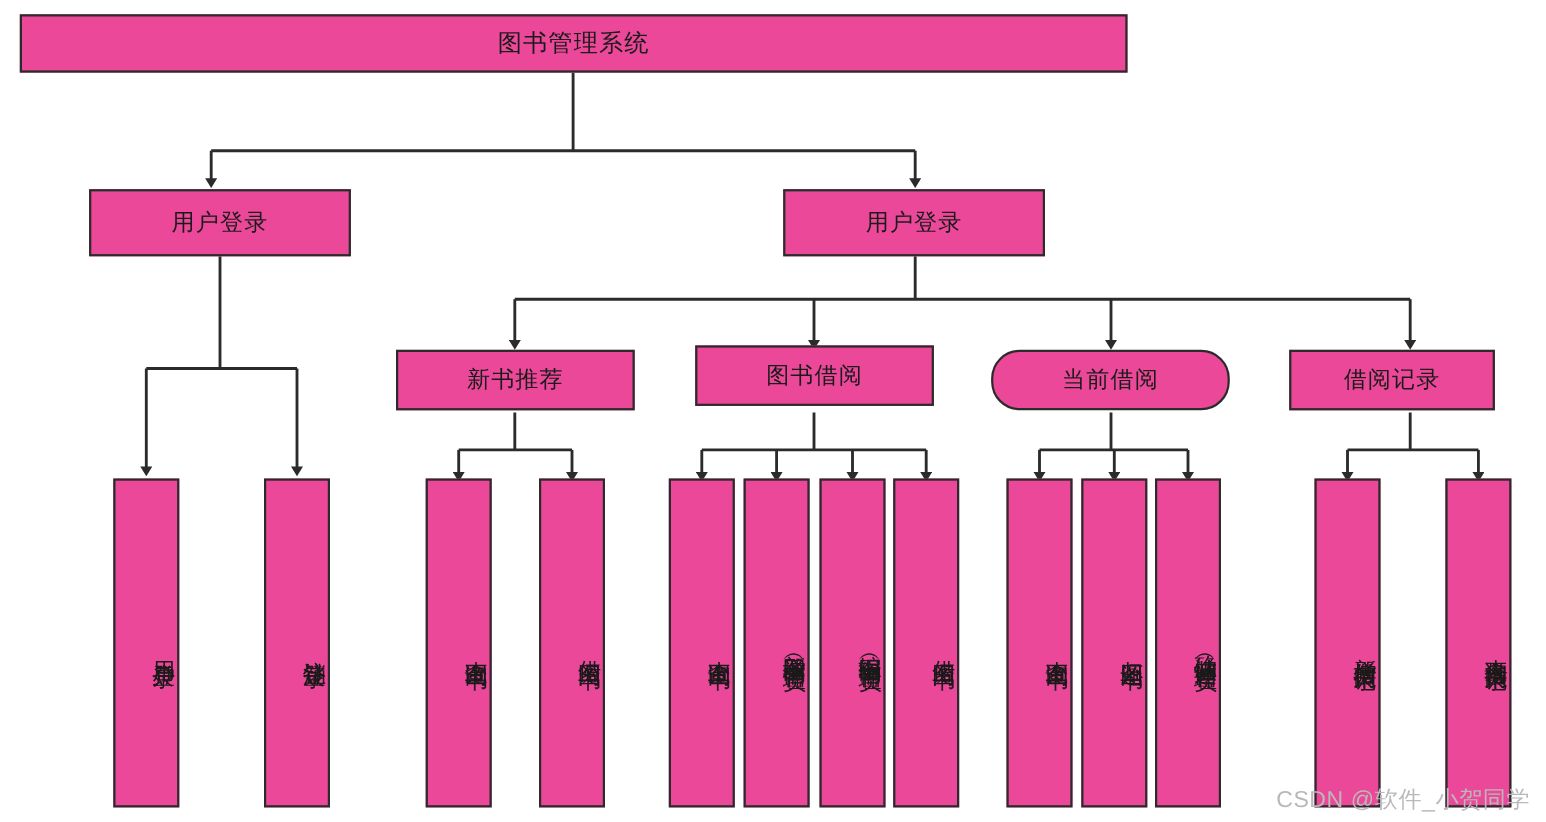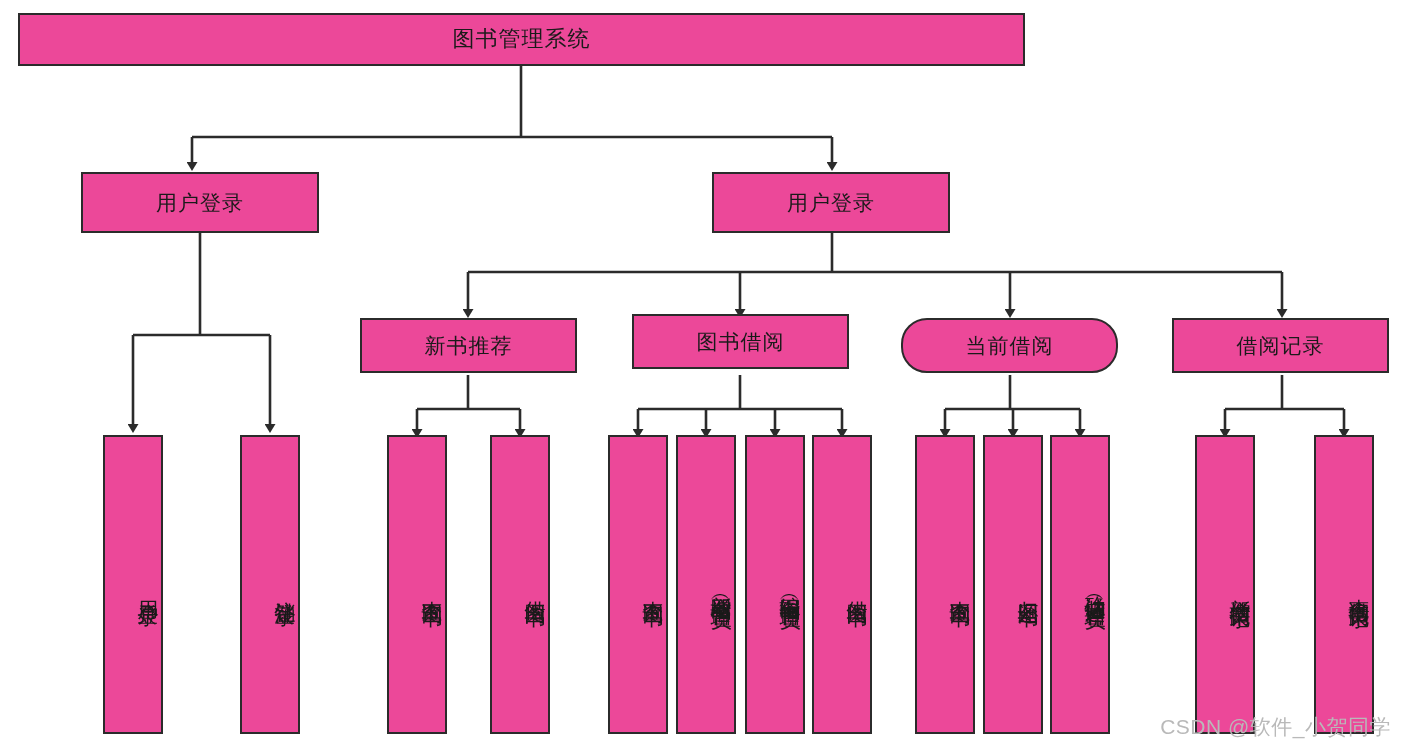--- a/index.html
+++ b/index.html
@@ -124,21 +124,21 @@
   <div class="node horiz" style="left:81px; top:172px; width:238px; height:61px;">用户登录</div>
 
   <div class="node horiz" style="left:712px; top:172px; width:238px; height:61px;">用户登录</div>
 
   <div class="node horiz" style="left:360px; top:318px; width:217px; height:55px;">新书推荐</div>
 
   <div class="node horiz" style="left:632px; top:314px; width:217px; height:55px;">图书借阅</div>
 
   <div class="node horiz" style="left:901px; top:318px; width:217px; height:55px;border-radius:26px;">当前借阅</div>
 
-  <div class="node horiz" style="left:1172px; top:318px; width:217px; height:55px;">借阅记录</div>
+  <div class="node horiz" style="left:1172px; top:318px; width:187px; height:55px;">借阅记录</div>
 
   <div class="node vert" style="left:103px; top:435px; width:60px; height:299px;">用户登录</div>
 
   <div class="node vert" style="left:240px; top:435px; width:60px; height:299px;">注销登录</div>
 
   <div class="node vert" style="left:387px; top:435px; width:60px; height:299px;">查询图书</div>
 
   <div class="node vert" style="left:490px; top:435px; width:60px; height:299px;">借阅图书</div>
 
   <div class="node vert" style="left:608px; top:435px; width:60px; height:299px;">查询图书</div>

